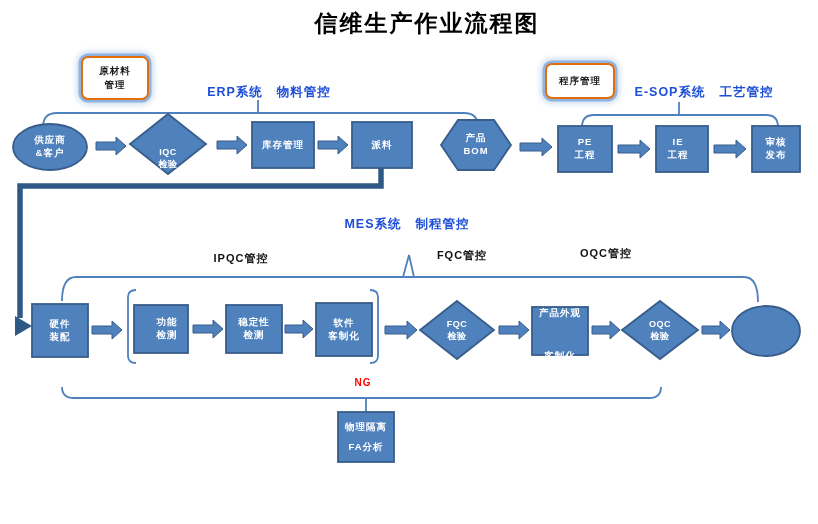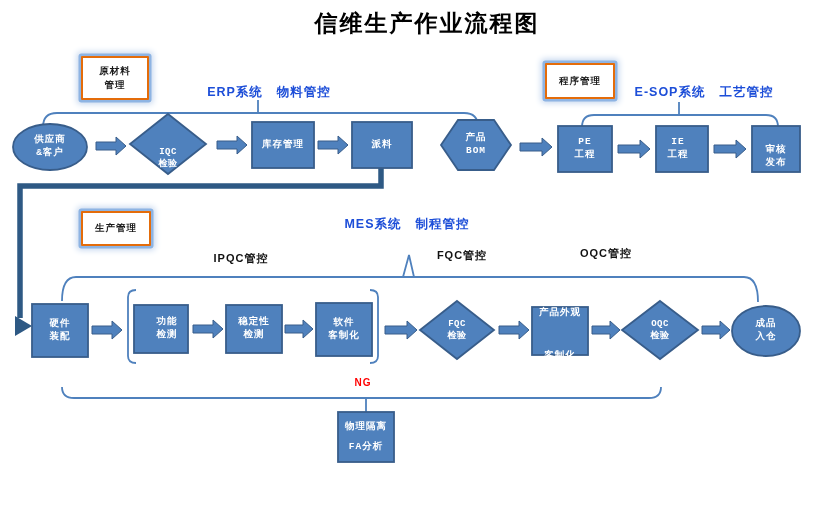--- a/index.html
+++ b/index.html
@@ -11,27 +11,26 @@
   #connector-layer{position:absolute;left:0;top:0;}
   .title{
     position:absolute;top:8px;left:20px;right:0;text-align:center;
     font-family:"Liberation Serif","DejaVu Serif",serif;
     font-size:23px;font-weight:700;color:#000;letter-spacing:2px;
   }
   .node-label{
     position:absolute;display:flex;flex-direction:column;align-items:center;justify-content:center;
     color:#fff;font-size:9.5px;font-weight:700;line-height:1.35;letter-spacing:1px;text-align:center;
     cursor:default;
-    font-family:Liberation Mono, monospace;
   }
   .node-label.diamond{font-size:9px;letter-spacing:0.5px;}
   .node-label.gapped span+span{margin-top:7px;}
   .tag{
     position:absolute;display:flex;flex-direction:column;align-items:center;justify-content:center;
-    background:#fff;border:2px solid #e46c0a;border-radius:1px;
+    background:#fff;border:2px solid #e46c0a;border-radius:7px;
     box-shadow:0 0 0 2.5px #8eb4e3,0 0 6px 4px #c4d6ee;
     font-size:9.5px;font-weight:700;color:#1a1a1a;line-height:1.5;letter-spacing:1px;text-align:center;
   }
   .sys{
     position:absolute;text-align:center;font-size:12.5px;font-weight:700;color:#1d4ed8;letter-spacing:1px;
   }
   .sys .scope{margin-left:14px;}
   .qc{
     position:absolute;text-align:center;font-size:11px;font-weight:700;color:#111;letter-spacing:1px;
   }
@@ -102,23 +101,20 @@
 
   <div class="title">信维生产作业流程图</div>
 
   <div class="tag" style="left:81px;top:56px;width:64px;height:40px;">
     <span>原材料</span>
     <span>管理</span>
   </div>
   <div class="tag" style="left:545px;top:63px;width:66px;height:32px;">
     <span>程序管理</span>
   </div>
-  <div class="tag" style="left:81px;top:211px;width:66px;height:31px;">
-    <span>生产管理</span>
-  </div>
 
   <div class="sys" style="left:179px;top:84px;width:180px;">
     <span>ERP系统</span><span class="scope">物料管控</span>
   </div>
   <div class="sys" style="left:614px;top:84px;width:180px;">
     <span>E-SOP系统</span><span class="scope">工艺管控</span>
   </div>
   <div class="sys" style="left:317px;top:216px;width:180px;">
     <span>MES系统</span><span class="scope">制程管控</span>
   </div>
@@ -148,21 +144,21 @@
     <span>BOM</span>
   </div>
   <div class="node-label" style="left:558px;top:126px;width:54px;height:46px;">
     <span>PE</span>
     <span>工程</span>
   </div>
   <div class="node-label" style="left:656px;top:126px;width:44px;height:46px;">
     <span>IE</span>
     <span>工程</span>
   </div>
-  <div class="node-label" style="left:752px;top:126px;width:48px;height:46px;margin-top:8px;">
+  <div class="node-label" style="left:752px;top:126px;width:48px;height:46px;">
     <span>审核</span>
     <span>发布</span>
   </div>
   <div class="node-label" style="left:32px;top:304px;width:56px;height:53px;">
     <span>硬件</span>
     <span>装配</span>
   </div>
   <div class="node-label" style="left:140px;top:305px;width:54px;height:48px;">
     <span>功能</span>
     <span>检测</span>
@@ -180,22 +176,18 @@
     <span>检验</span>
   </div>
   <div class="node-label" style="left:532px;top:307px;width:56px;height:56px;justify-content:space-between;">
     <span>产品外观</span>
     <span>客制化</span>
   </div>
   <div class="node-label diamond" style="left:630px;top:306px;width:60px;height:48px;">
     <span>OQC</span>
     <span>检验</span>
   </div>
-  <div class="node-label" style="left:732px;top:307px;width:68px;height:48px;">
-    <span>成品</span>
-    <span>入仓</span>
-  </div>
   <div class="node-label gapped" style="left:338px;top:412px;width:56px;height:50px;">
     <span>物理隔离</span>
     <span>FA分析</span>
   </div>
 
 </div>
 
 </body></html>

